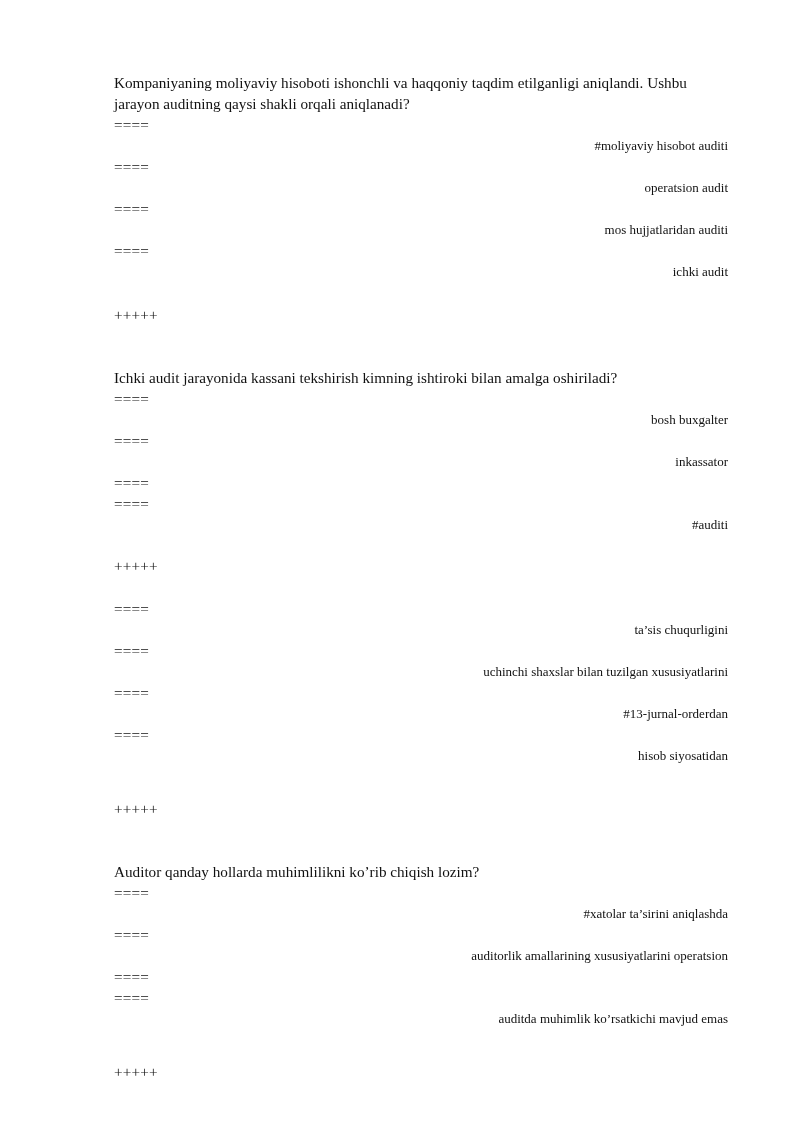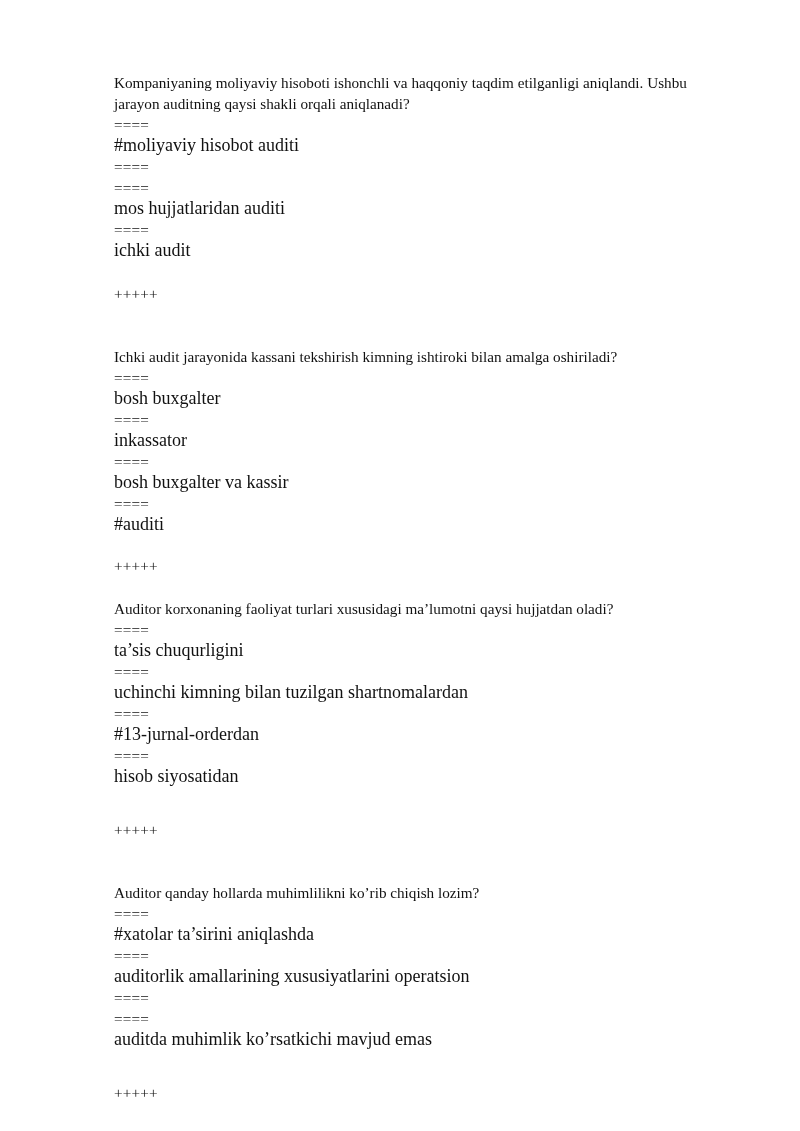--- a/index.html
+++ b/index.html
@@ -23,26 +23,27 @@
   .content {
     position: absolute;
     left: 114px;
     top: 72px;
     width: 614px;
   }
   .q-block {
     margin: 0 0 0 0;
   }
   .line {
-    font-size: 18px;
+    font-size: 13px;
     line-height: 21px;
     margin: 0;
     padding: 0;
     white-space: pre-wrap;
     color: #111111;
+    text-align: right;
   }
   .question {
     font-size: 15.2px;
     line-height: 21px;
     margin: 0;
     color: #111111;
   }
   .sep {
     font-size: 15.2px;
     line-height: 21px;
@@ -65,52 +66,51 @@
 <body>
 
 <div class="page">
   <div class="content">
 
     <div class="q-block">
       <p class="question">Kompaniyaning moliyaviy hisoboti ishonchli va haqqoniy taqdim etilganligi aniqlandi. Ushbu jarayon auditning qaysi shakli orqali aniqlanadi?</p>
       <div class="sep">====</div>
       <div class="line">#moliyaviy hisobot auditi</div>
       <div class="sep">====</div>
+      <div class="line">operatsion audit</div>
       <div class="sep">====</div>
       <div class="line">mos hujjatlaridan auditi</div>
       <div class="sep">====</div>
       <div class="line">ichki audit</div>
       <div class="gap-md"></div>
       <div class="bigsep">+++++</div>
     </div>
 
     <div class="gap-xl"></div>
 
     <div class="q-block">
       <p class="question">Ichki audit jarayonida kassani tekshirish kimning ishtiroki bilan amalga oshiriladi?</p>
       <div class="sep">====</div>
       <div class="line">bosh buxgalter</div>
       <div class="sep">====</div>
       <div class="line">inkassator</div>
       <div class="sep">====</div>
-      <div class="line">bosh buxgalter va kassir</div>
       <div class="sep">====</div>
       <div class="line">#auditi</div>
       <div class="gap-sm"></div>
       <div class="bigsep">+++++</div>
     </div>
 
     <div class="gap-md"></div>
 
     <div class="q-block">
-      <p class="question">Auditor korxonaning faoliyat turlari xususidagi ma’lumotni qaysi hujjatdan oladi?</p>
       <div class="sep">====</div>
       <div class="line">ta’sis chuqurligini</div>
       <div class="sep">====</div>
-      <div class="line">uchinchi kimning bilan tuzilgan shartnomalardan</div>
+      <div class="line">uchinchi shaxslar bilan tuzilgan xususiyatlarini</div>
       <div class="sep">====</div>
       <div class="line">#13-jurnal-orderdan</div>
       <div class="sep">====</div>
       <div class="line">hisob siyosatidan</div>
       <div class="gap-lg"></div>
       <div class="bigsep">+++++</div>
     </div>
 
     <div class="gap-xl"></div>
 

